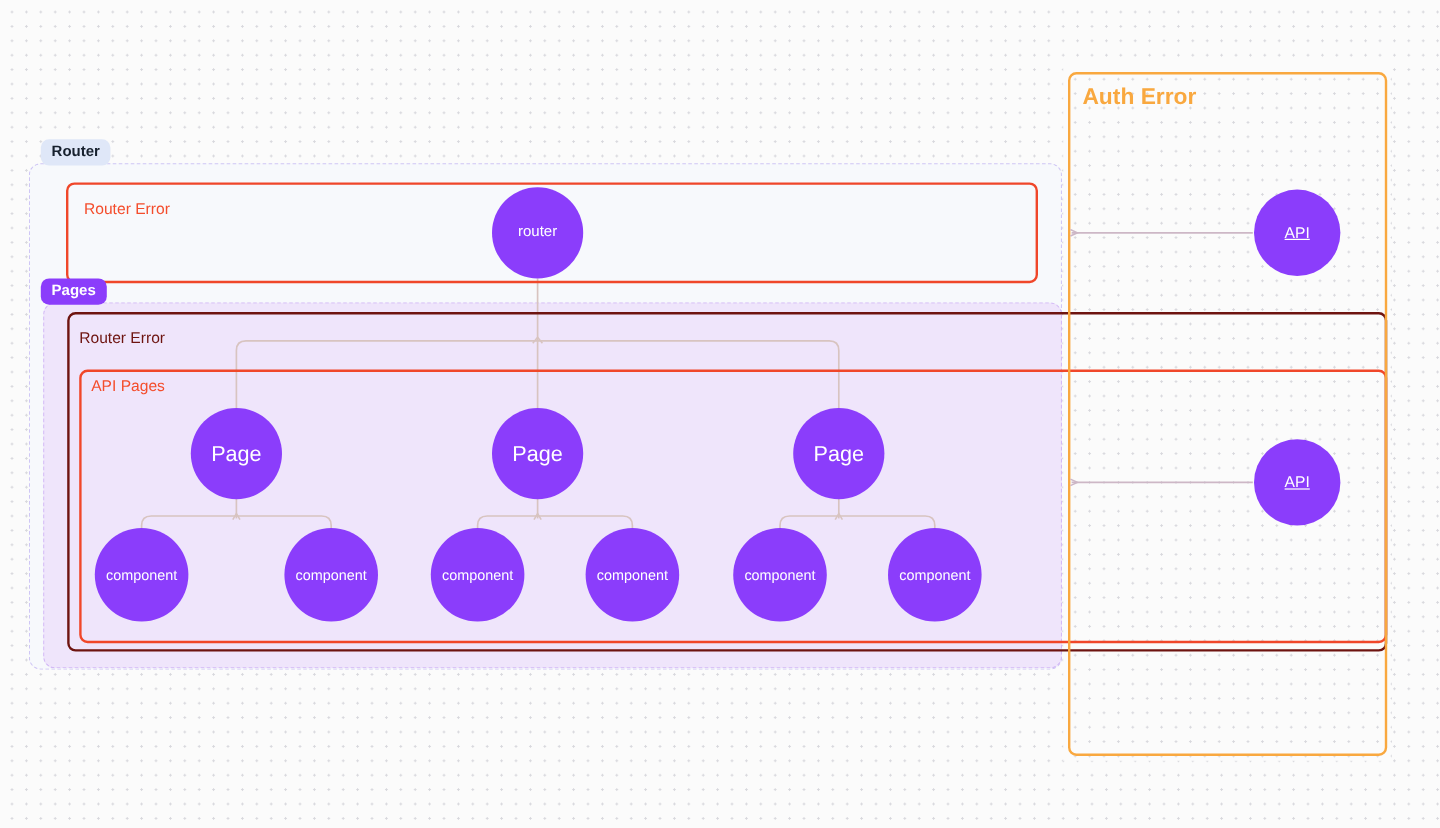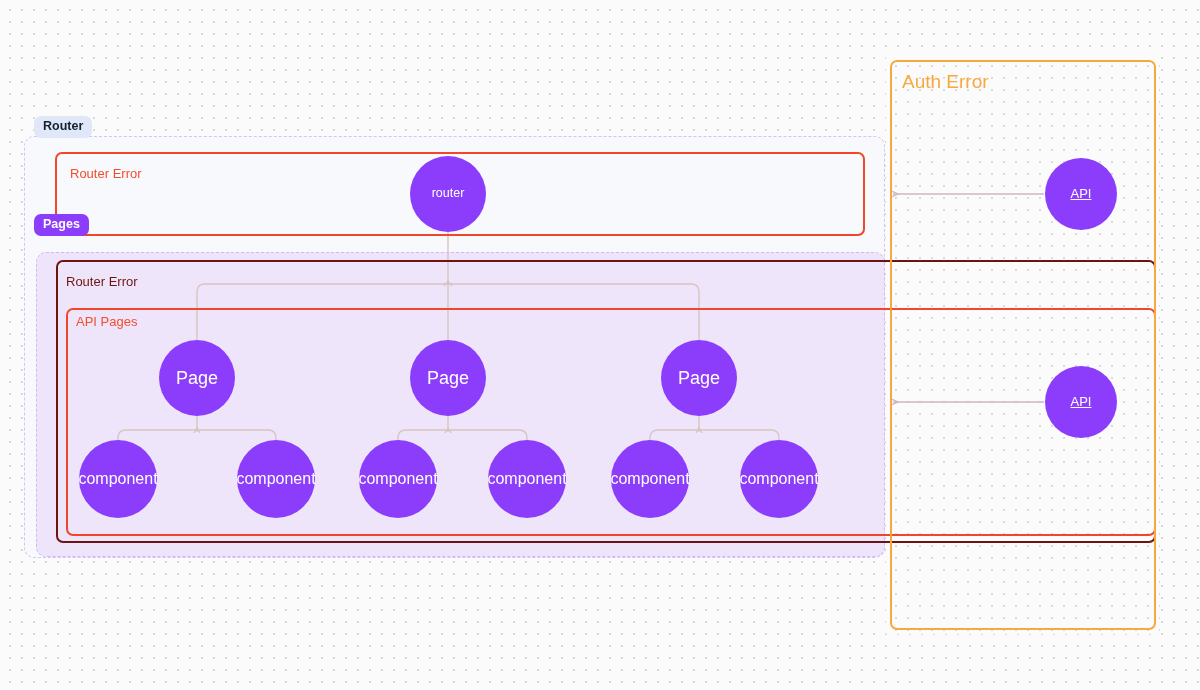--- a/index.html
+++ b/index.html
@@ -38,21 +38,21 @@
     white-space: nowrap;
     line-height: 1;
     z-index: 14;
   }
   #router-badge {
     left: 34px; top: 116px;
     background: #dfe7f8;
     color: #16202e;
   }
   #pages-badge {
-    left: 34px; top: 214px;
+    left: 34px; top: 232px;
     background: #8b3dfb;
     color: #ffffff;
     z-index: 16;
   }
 
   
   #pages-group {
     left: 36px; top: 252px; width: 849px; height: 305px;
     border: 1.5px dashed #d3b9f6;
     border-radius: 10px;
@@ -97,21 +97,21 @@
   
   #auth-error-frame {
     left: 890px; top: 60px; width: 266px; height: 570px;
     border: 2.5px solid #f9a83f;
     border-radius: 7px;
     background: transparent;
     z-index: 9;
   }
   #auth-error-label {
     left: 902px; top: 72px; color: #f9a83f;
-    font-size: 19px; font-weight: normal;
+    font-size: 19px; font-weight: bold;
   }
 
   
   .auth-mask {
     position: absolute;
     background-color: #fbfbfb;
     background-image: radial-gradient(circle, #d8d8dd 1px, transparent 1.1px);
     background-size: 12px 12px;
     background-position: 4px 4px;
     z-index: 6;
@@ -129,21 +129,21 @@
     color: #ffffff;
     display: flex;
     align-items: center;
     justify-content: center;
     text-align: center;
     z-index: 20;
     line-height: 1.25;
   }
   .node-router { width: 76px; height: 76px; font-size: 12.5px; }
   .node-page   { width: 76px; height: 76px; font-size: 18px; }
-  .node-comp   { width: 78px; height: 78px; font-size: 16px; padding: 0 14px; }
+  .node-comp   { width: 78px; height: 78px; font-size: 12px; padding: 0 14px; }
   .node-api    { width: 72px; height: 72px; font-size: 13px; text-decoration: underline; }
 </style>
 </head>
 <body>
 
 <div id="canvas">
 
   <div class="abs" id="router-group"></div>
 
   <div class="abs" id="pages-group"></div>

